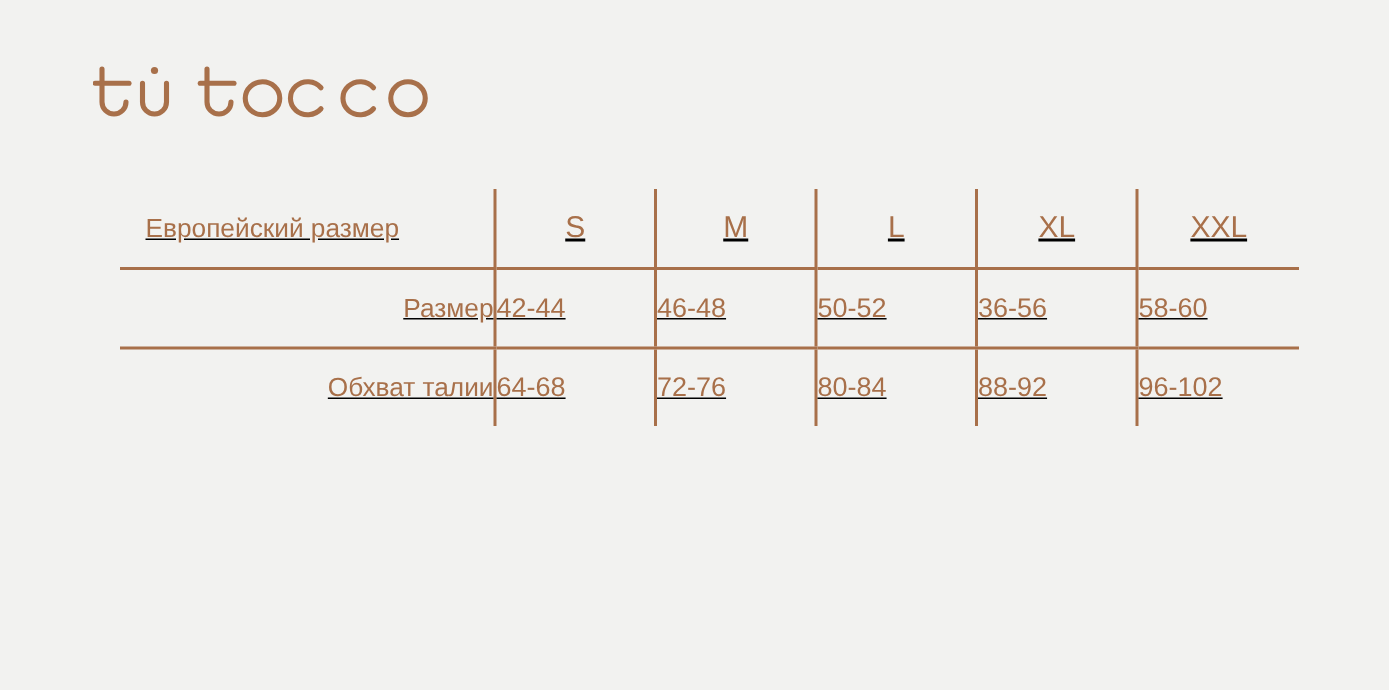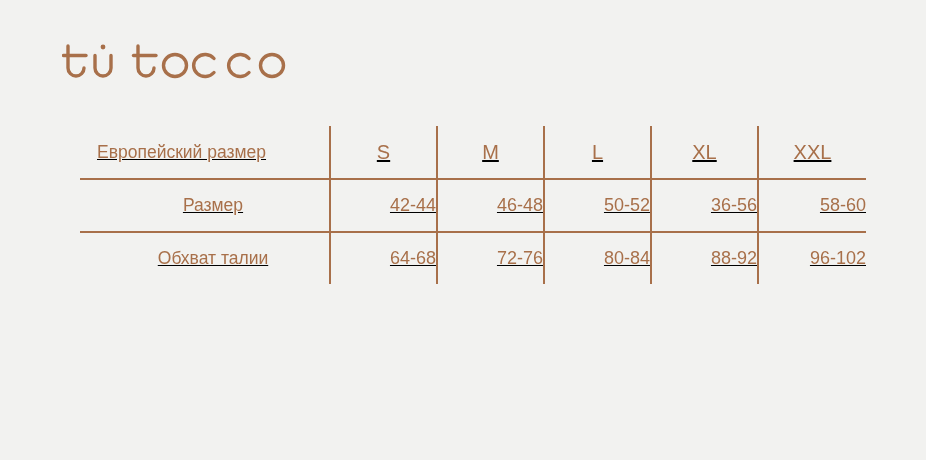--- a/index.html
+++ b/index.html
@@ -78,28 +78,28 @@
   }
   
   table.size-table th.sep,
   table.size-table td.sep {
     border-left: 2px solid #a8704a;
   }
 
   table.size-table tbody td {
     height: 51px;
     font-size: 18px;
-    text-align: right;
+    text-align: left;
     border-bottom: 2px solid #a8704a;
   }
   table.size-table tbody tr:last-child td {
     border-bottom: none;
   }
   table.size-table tbody td.label-cell {
-    text-align: center;
+    text-align: right;
     padding-left: 17px;
     font-size: 17.5px;
   }
   
   table.size-table tbody tr:last-child td.sep {
     border-left: 2px solid #a8704a;
   }
 </style>
 </head>
 <body>

